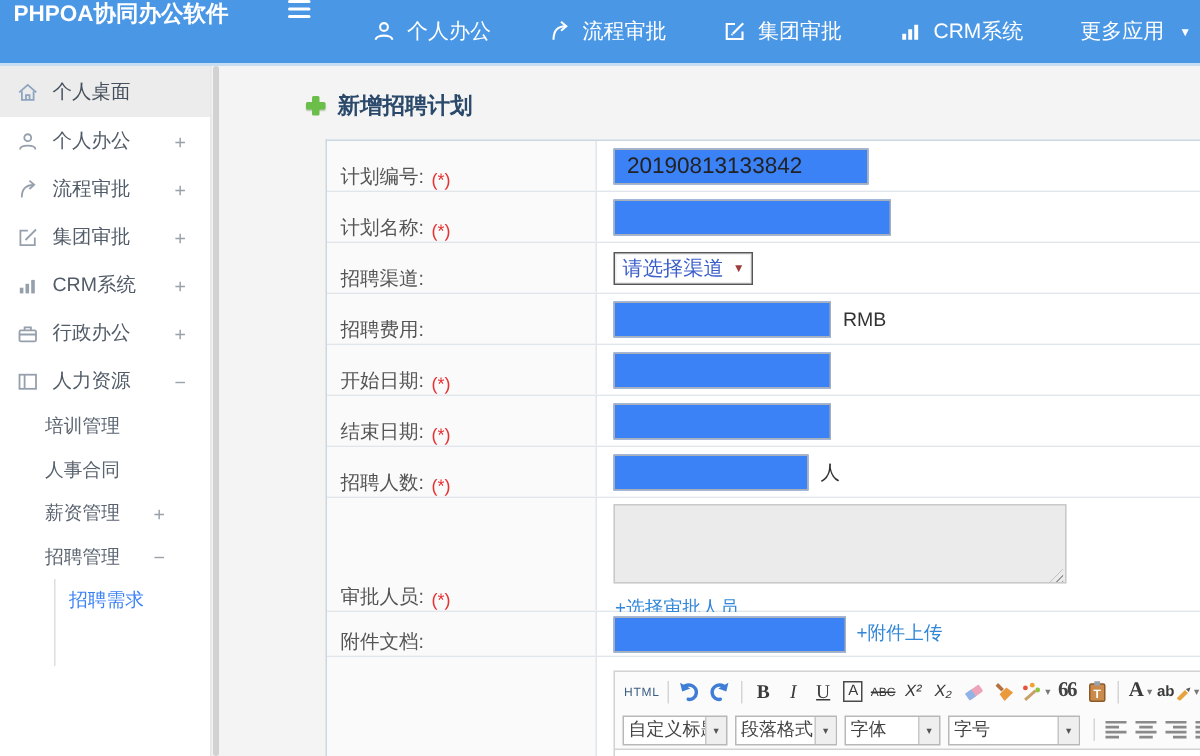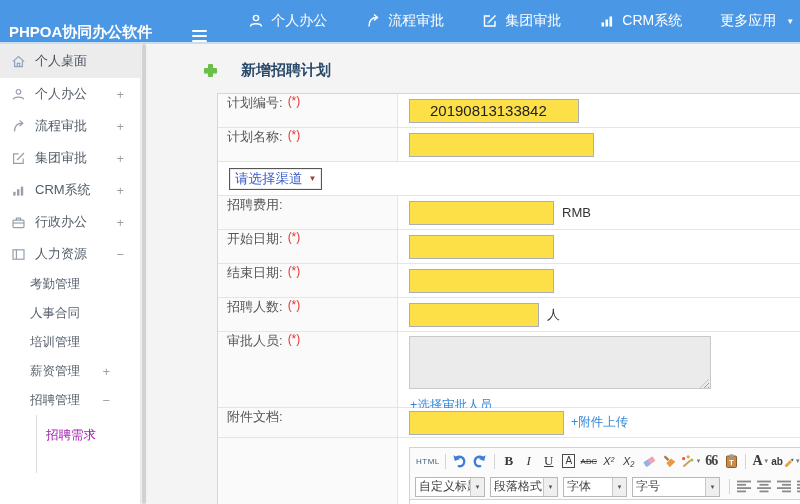--- a/index.html
+++ b/index.html
@@ -2,21 +2,21 @@
 <html><head>
 <meta charset="utf-8">
 <style>
   html,body{margin:0;padding:0}
   body{width:800px;height:504px;overflow:hidden;position:relative;background:#fff;
        font-family:"Liberation Sans","DejaVu Sans",sans-serif;-webkit-font-smoothing:antialiased}
   *{box-sizing:border-box}
 
   
   .topbar{height:44px;background:#4a97e5;border-bottom:2px solid #c7ddf2;
-          display:flex;align-items:flex-end;color:#fff}
+          display:flex;align-items:flex-start;color:#fff}
   .brand{width:153px;padding-left:9px;font-size:15px;font-weight:bold;white-space:nowrap}
   .hamburger{display:flex;flex-direction:column;gap:3px;margin-left:40px;cursor:pointer}
   .hamburger span{width:15px;height:2px;background:#fff;border-radius:1px}
   .topnav{display:flex;align-items:center;margin-left:22px;height:100%}
   .tn-item{display:flex;align-items:center;gap:7px;padding:0 19px;height:100%;
            font-size:14px;color:#fff;cursor:pointer;white-space:nowrap}
   .tn-item svg{display:block}
   .tn-caret{font-size:8px;margin-left:3px}
 
   
@@ -26,48 +26,48 @@
   .sidebar{width:140px;background:#fff;flex-shrink:0;overflow:hidden}
   .nav-item{height:32px;display:flex;align-items:center;padding:0 16px 0 11px;
             color:#525c68;font-size:13px;cursor:pointer;white-space:nowrap}
   .nav-item.active{height:34px;background:#ececec;color:#46505c}
   .nav-item .ico{width:15px;height:15px;margin-right:9px;flex-shrink:0}
   .nav-exp{margin-left:auto;color:#9aa1ab;font-size:13px}
   .sub-item{height:29px;display:flex;align-items:center;padding:0 30px 0 30px;
             color:#5a6470;font-size:12.5px;cursor:pointer;white-space:nowrap}
   .sub-item .nav-exp{margin-left:auto}
   .subsub-block{margin-left:36px;border-left:1px solid #dedede}
-  .subsub-item{height:29px;display:flex;align-items:flex-end;padding-left:9px;
-               color:#a21caf;font-size:12.5px;cursor:pointer;white-space:nowrap}
+  .subsub-item{height:29px;display:flex;align-items:center;padding-left:9px;
+               color:#3b82f6;font-size:12.5px;cursor:pointer;white-space:nowrap}
   .sb-scroll{width:7px;background:#f2f2f2;border-left:1px solid #e6e6e6;flex-shrink:0;position:relative}
   .sb-thumb{position:absolute;left:1px;top:0;width:4px;height:100%;background:#d2d2d2;border-radius:2px}
 
   
   .content{flex:1;background:#f4f4f4;min-width:0}
   .page-title{display:flex;align-items:center;padding:17px 0 13px 57px}
   .plus-ico{position:relative;width:13px;height:13px;flex-shrink:0}
   .plus-ico::before{content:"";position:absolute;left:0;top:4px;width:13px;height:5px;
                     background:#6abe49;border-radius:1px;box-shadow:0 1px 1px rgba(60,110,40,.35)}
   .plus-ico::after{content:"";position:absolute;left:4px;top:0;width:5px;height:13px;
                    background:#6abe49;border-radius:1px}
-  .page-title h1{margin:0 0 0 24px;font-size:15px;color:#2b4a6b;font-weight:bold}
+  .page-title h1{margin:0 0 0 8px;font-size:15px;color:#2b4a6b;font-weight:bold}
 
   
   .form-table{margin-left:70px;width:660px;border-left:1px solid #ccd8e0;border-top:1px solid #ccd8e0}
   .frow{display:flex;border-bottom:1px solid #e0e6eb;height:34px}
   .frow.tall{height:76px}
   .frow.slim{height:30px}
   .frow.editor-row{height:71px;border-bottom:none}
   .lbl{width:180px;background:#fafafa;border-right:1px solid #e0e6eb;display:flex;
-       align-items:flex-start;padding-left:9px;font-size:13px;color:#555;flex-shrink:0}
+       align-items:flex-end;padding-left:9px;font-size:13px;color:#555;flex-shrink:0}
   .req{color:#e53333;margin-left:5px;font-size:12px}
   .val{flex:1;background:#fff;display:flex;align-items:center;padding-left:11px;
        color:#333;font-size:13px;min-width:0}
   .val.col{flex-direction:column;align-items:flex-start;justify-content:flex-start;padding-top:3px}
-  .inp{height:24px;border:1px solid #a9afb6;background:#fde047;padding:0 20px;font-size:14px;
+  .inp{height:24px;border:1px solid #a9afb6;background:#3b82f6;padding:0 8px;font-size:14px;
        color:#222;font-family:inherit}
   .inp-lg{font-size:15px}
   .w170{width:170px}.w185{width:185px}.w145{width:145px}.w130{width:130px}.w155{width:155px}
   .suffix{margin-left:8px;font-size:13px;color:#333}
   .sel{display:flex;align-items:center;height:22px;border:1px solid #565656;
        box-shadow:inset 0 0 0 1px #ececec;background:#fff;padding:0 5px;cursor:pointer}
   .sel-txt{color:#3b5ec9;font-size:13.5px}
   .sel-arrow{color:#9e3d3d;font-size:8px;margin-left:6px}
   .ta-wrap{position:relative;margin-top:1px}
   .ta{width:302px;height:53px;background:#ebebeb;border:1px solid #c9c9c9;resize:none}
@@ -220,27 +220,24 @@
     <div class="nav-item">
       <span class="ico"><svg width="15" height="15" viewBox="0 0 15 15" fill="none" stroke="#96a0ac" stroke-width="1.2">
             <rect x="2" y="2.8" width="11" height="9.4"></rect>
             <path d="M5.4 2.8 V12.2"></path>
           </svg></span>
       <span>人力资源</span>
       <span class="nav-exp">−</span>
     </div>
 
     <div class="sub-item">
-      <span>考勤管理</span>
+      <span>培训管理</span>
     </div>
     <div class="sub-item">
       <span>人事合同</span>
-    </div>
-    <div class="sub-item">
-      <span>培训管理</span>
     </div>
     <div class="sub-item">
       <span>薪资管理</span>
       <span class="nav-exp">+</span>
     </div>
     <div class="sub-item">
       <span>招聘管理</span>
       <span class="nav-exp">−</span>
     </div>
 
@@ -280,20 +277,24 @@
         <div class="lbl">
           <span>计划名称:</span>
           <span class="req">(*)</span>
         </div>
         <div class="val">
           <input class="inp w185" value="" style="">
         </div>
       </div>
 
       <div class="frow">
+        <div class="lbl">
+          <span>招聘渠道:</span>
+          <span class="req"></span>
+        </div>
         <div class="val">
           <div class="sel">
             <span class="sel-txt">请选择渠道</span>
             <span class="sel-arrow">▼</span>
           </div>
         </div>
       </div>
 
       <div class="frow">
         <div class="lbl">

